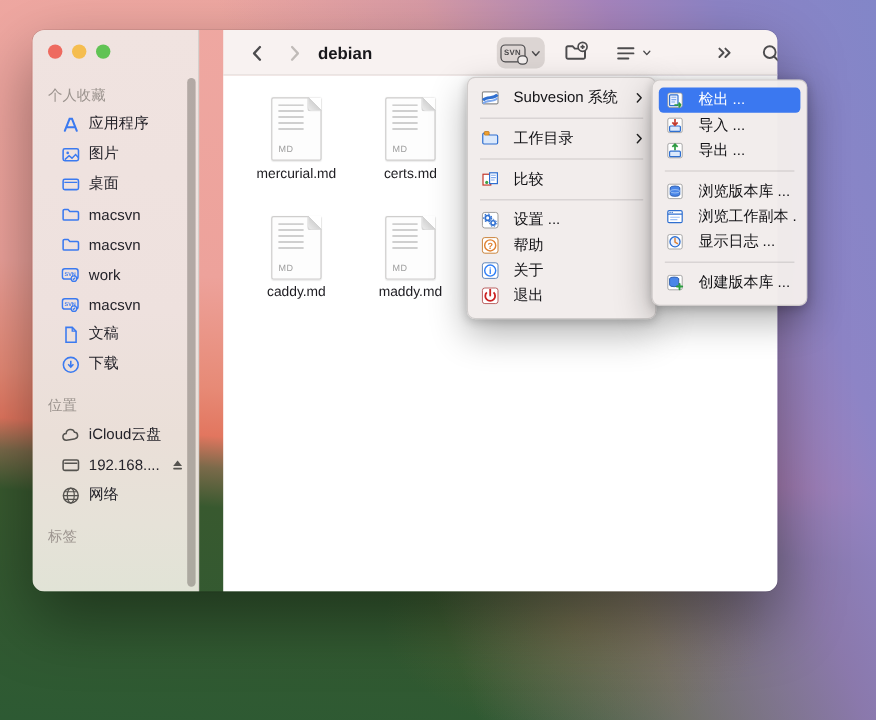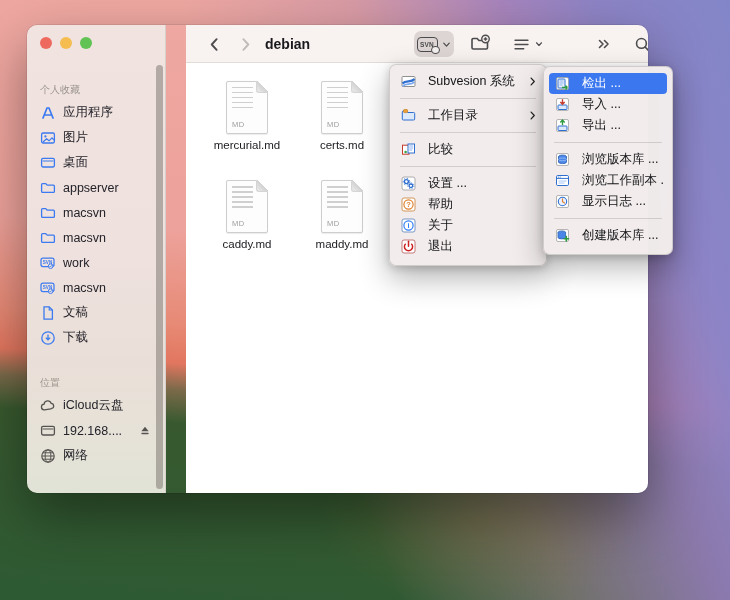--- a/index.html
+++ b/index.html
@@ -19,22 +19,22 @@
   
   .sidebar {
     width:139px; flex:0 0 139px; position:relative;
     background:linear-gradient(180deg, #f0e3e0 0%, #eee1de 50%, #eadfd8 72%, #e6e2d8 88%, #e1e3d6 100%);
     border-right:1px solid #d6d0cc;
   }
   .traffic { position:absolute; top:12px; left:13px; display:flex; gap:8px; }
   .traffic span { width:12px; height:12px; border-radius:50%; display:block; }
   .side-scroll { position:absolute; top:40px; right:2px; width:7px; height:424px; border-radius:4px; background:rgba(118,112,106,.50); }
   .side-list { position:absolute; top:40px; left:0; right:10px; }
-  .side-header { font-size:10px; color:#9b938e; padding:6px 0 3px 13px;margin-top:12px; }
-  .side-item { display:flex; align-items:center; height:25px; padding-left:13px; gap:7px; font-size:12.5px; color:#24232a; white-space:nowrap; }
+  .side-header { font-size:12px; color:#9b938e; padding:6px 0 3px 13px; }
+  .side-item { display:flex; align-items:center; height:25px; padding-left:24px; gap:7px; font-size:12.5px; color:#24232a; white-space:nowrap; }
   .side-item svg { flex:0 0 16px; }
   .blueic { color:#3b7af0; }
   .grayic { color:#55534f; }
   .side-item .trail { margin-left:auto; margin-right:2px; color:#55534f; }
   .sec-gap { height:8px; }
   
   .main { flex:1; display:flex; flex-direction:column; min-width:0;margin-left:20px; }
   .toolbar { height:38px; position:relative; background:#f8f2f1; border-bottom:1px solid #e2dbd8; flex:0 0 38px; }
   .tbtn { position:absolute; top:6px; height:26px; display:flex; align-items:center; justify-content:center; color:#4d4c4e; }
   .tb-back { left:16px; width:24px; }
@@ -178,26 +178,20 @@
       <div class="side-item">
         <svg class="blueic" width="16" height="16">
             <use href="#s-monitor"></use>
           </svg>
         <span>桌面</span>
       </div>
       <div class="side-item">
         <svg class="blueic" width="16" height="16">
             <use href="#s-folder"></use>
           </svg>
-        <span>appserver</span>
-      </div>
-      <div class="side-item">
-        <svg class="blueic" width="16" height="16">
-            <use href="#s-folder"></use>
-          </svg>
         <span>macsvn</span>
       </div>
       <div class="side-item">
         <svg class="blueic" width="16" height="16">
             <use href="#s-folder"></use>
           </svg>
         <span>macsvn</span>
       </div>
       <div class="side-item">
         <svg class="blueic" width="16" height="16">

